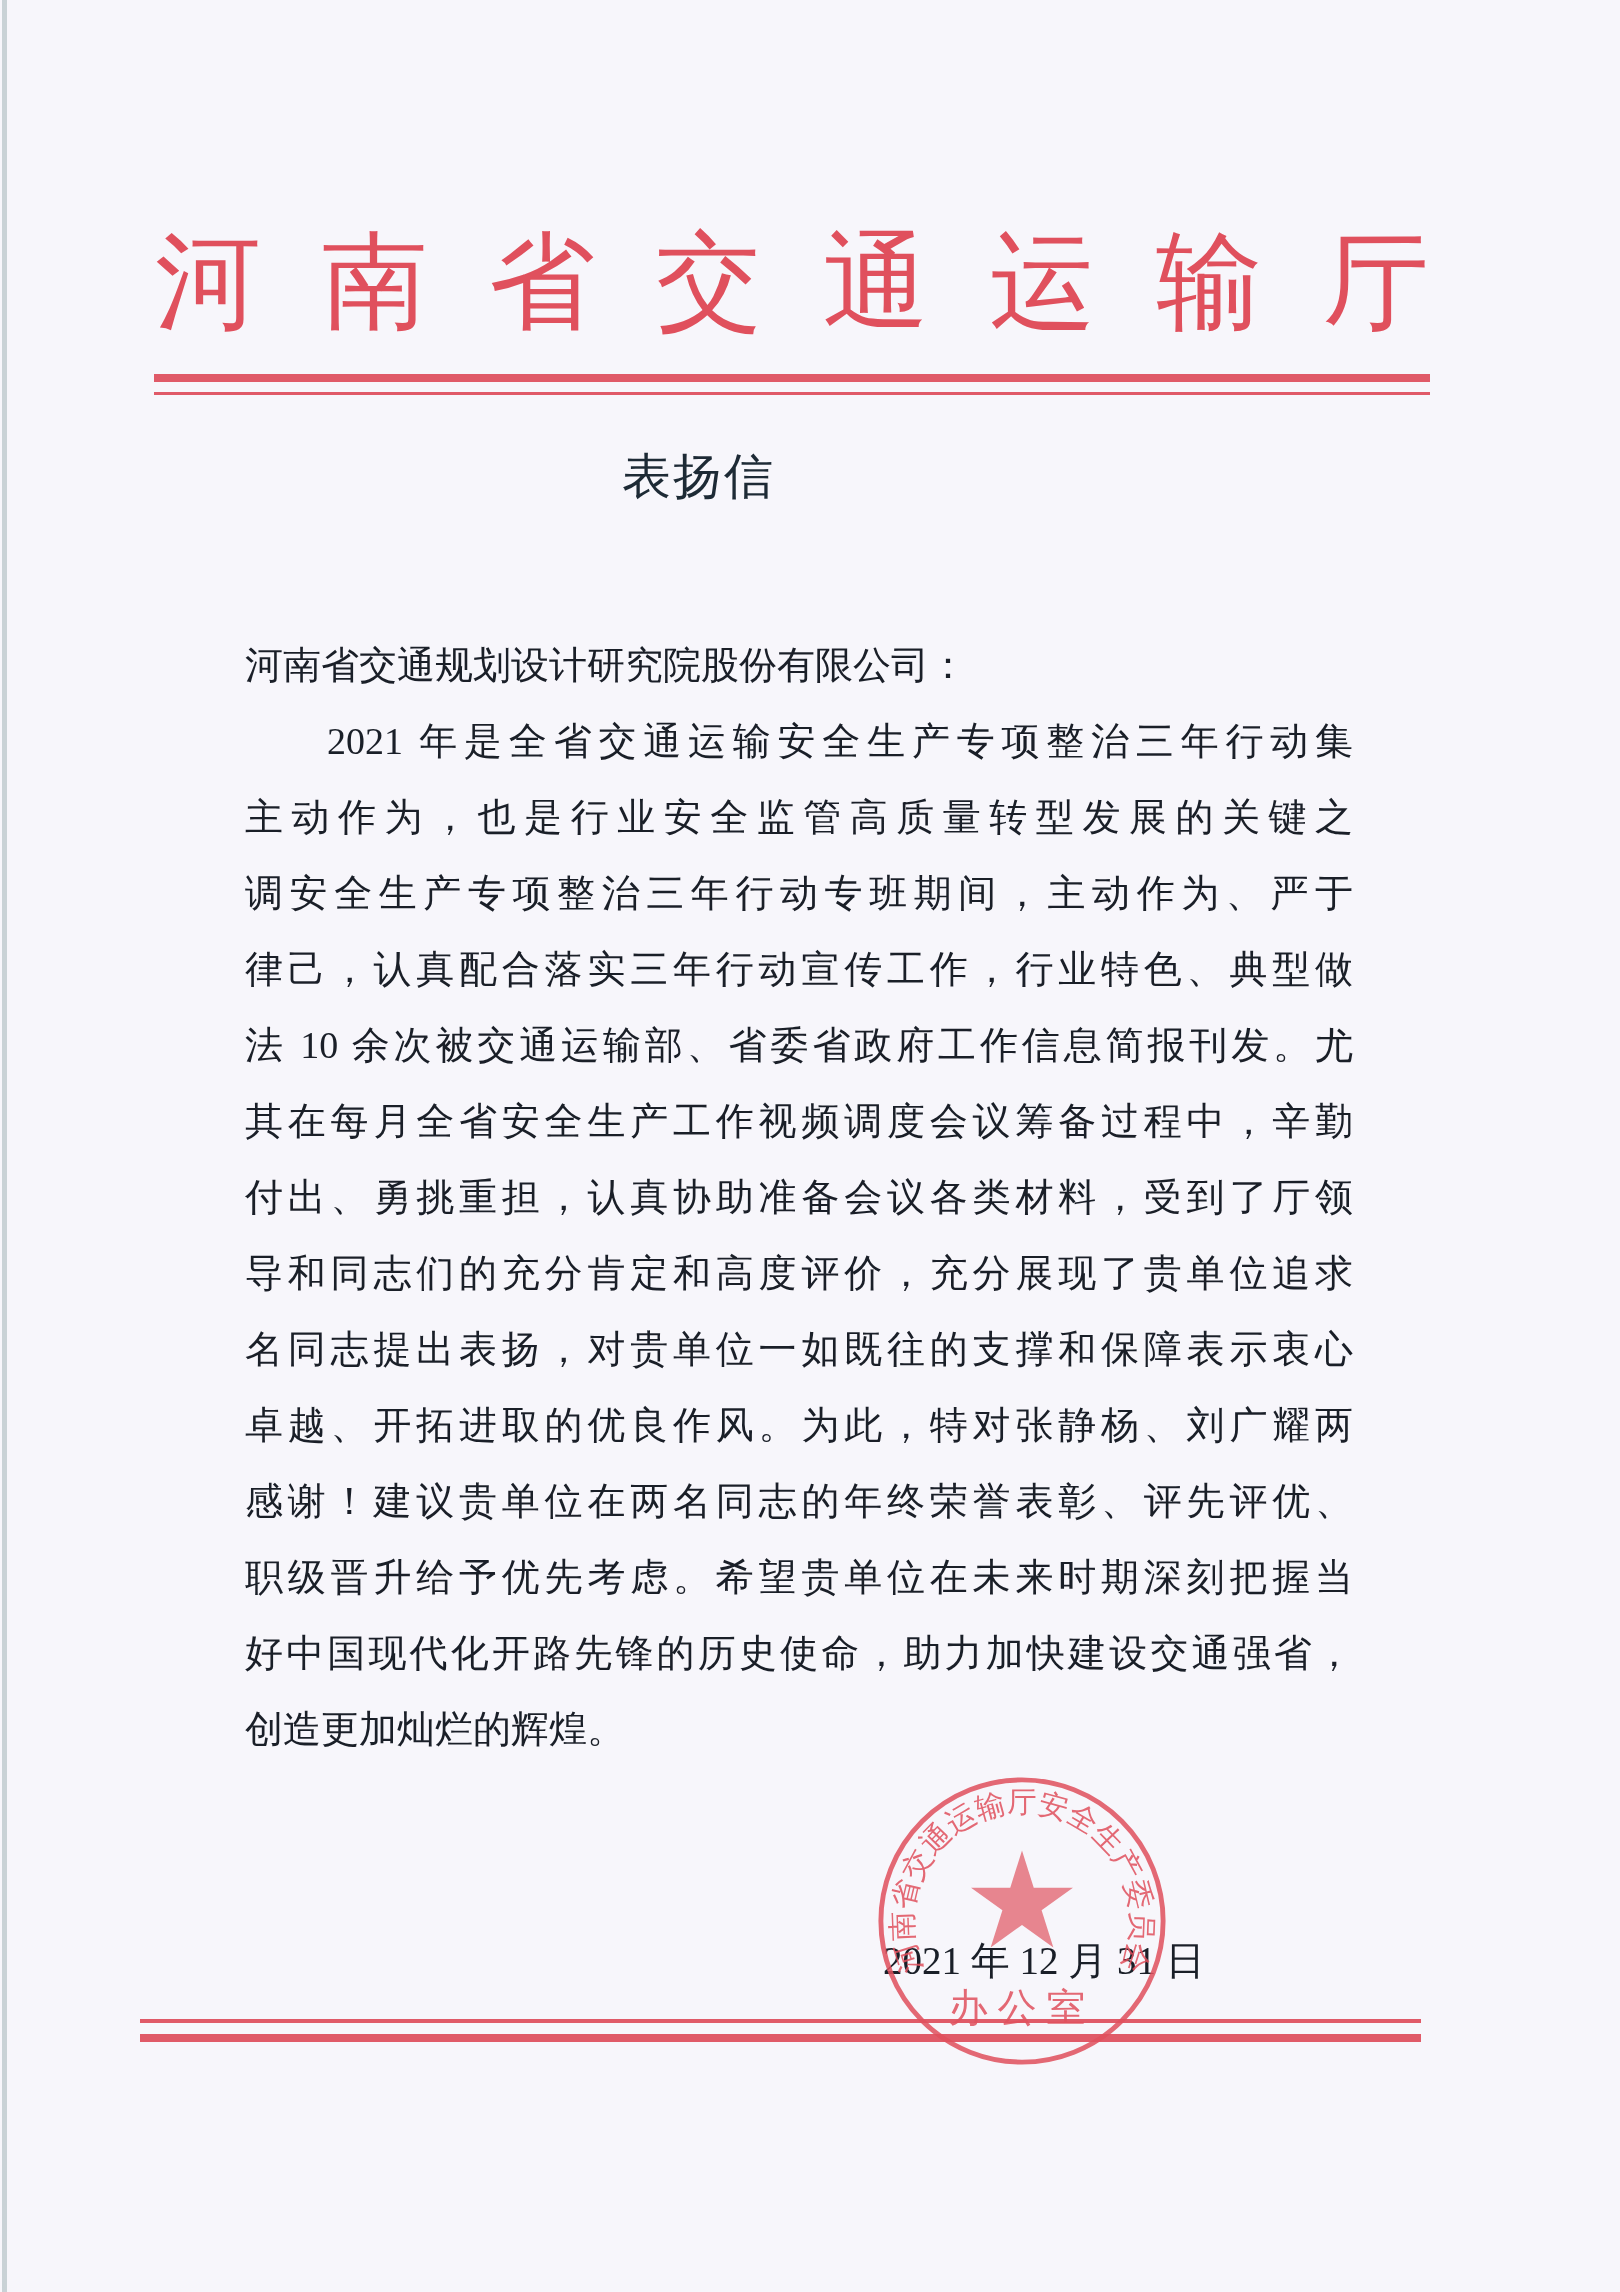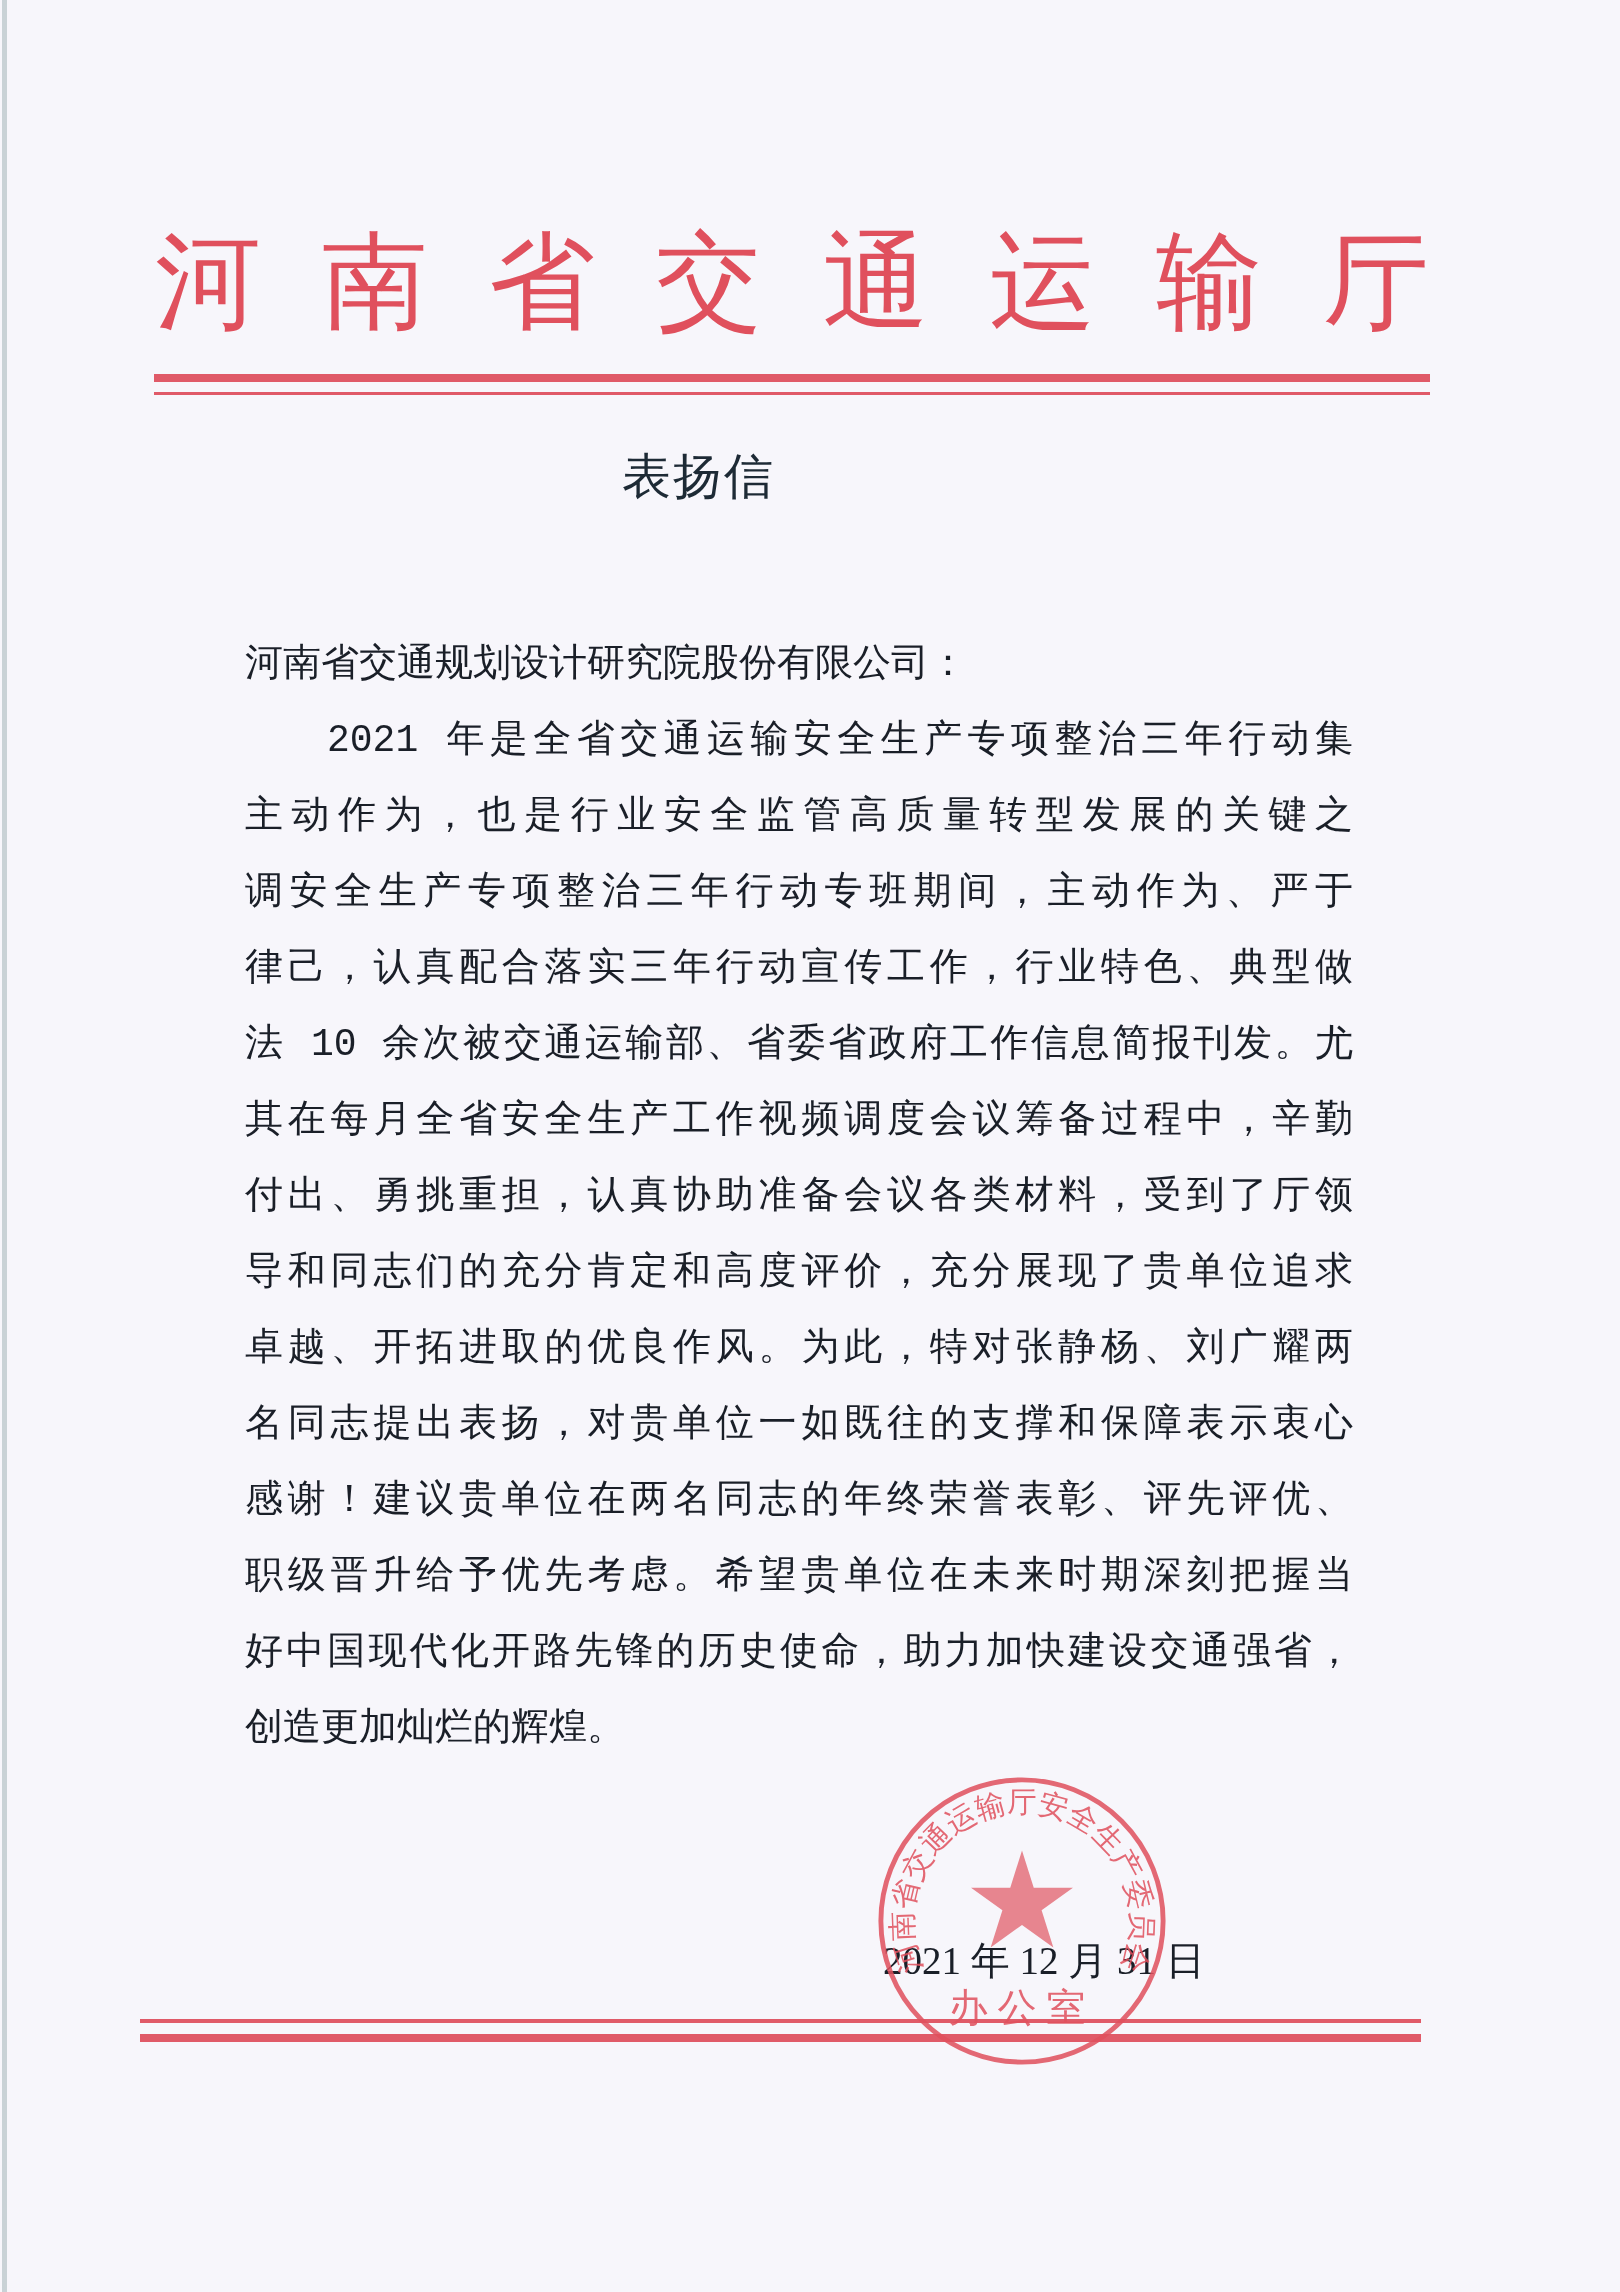--- a/index.html
+++ b/index.html
@@ -25,21 +25,21 @@
   .rule { position: absolute; background: #e05a68; }
   .title {
     position: absolute; left: 0; width: 1397px; top: 447px;
     text-align: center;
     font-family: "DejaVu Sans", "Liberation Sans", sans-serif;
     font-size: 49px; line-height: 59px; color: #1d2a35;
     letter-spacing: 2px;
   }
   .body-text {
     position: absolute; left: 245px; top: 627px; width: 1108px;
-    font-family: Liberation Mono, monospace;
+    font-family: Liberation Serif, serif;
     font-size: 38px; line-height: 76px; color: #1a1f28;
   }
   .body-text .line { display: block; height: 76px; white-space: nowrap; text-align: justify; text-align-last: justify; }
   .body-text .line.last { text-align-last: left; }
   .body-text .indent { padding-left: 82px; }
   .date {
     position: absolute; left: 840px; top: 1931px;
     font-family: "Liberation Serif", "DejaVu Serif", serif;
     font-size: 39px; line-height: 59px; color: #1a1f28;
     white-space: nowrap; z-index: 1; margin-left: 43px;
@@ -73,22 +73,22 @@
 <div class="body-text">
   <span class="line last">河南省交通规划设计研究院股份有限公司：</span>
   <span class="line indent">2021 年是全省交通运输安全生产专项整治三年行动集</span>
   <span class="line">主动作为，也是行业安全监管高质量转型发展的关键之</span>
   <span class="line">调安全生产专项整治三年行动专班期间，主动作为、严于</span>
   <span class="line">律己，认真配合落实三年行动宣传工作，行业特色、典型做</span>
   <span class="line">法 10 余次被交通运输部、省委省政府工作信息简报刊发。尤</span>
   <span class="line">其在每月全省安全生产工作视频调度会议筹备过程中，辛勤</span>
   <span class="line">付出、勇挑重担，认真协助准备会议各类材料，受到了厅领</span>
   <span class="line">导和同志们的充分肯定和高度评价，充分展现了贵单位追求</span>
+  <span class="line">名同志提出表扬，对贵单位一如既往的支撑和保障表示衷心</span>
   <span class="line">卓越、开拓进取的优良作风。为此，特对张静杨、刘广耀两</span>
-  <span class="line">名同志提出表扬，对贵单位一如既往的支撑和保障表示衷心</span>
   <span class="line">感谢！建议贵单位在两名同志的年终荣誉表彰、评先评优、</span>
   <span class="line">职级晋升给予优先考虑。希望贵单位在未来时期深刻把握当</span>
   <span class="line">好中国现代化开路先锋的历史使命，助力加快建设交通强省，</span>
   <span class="line last">创造更加灿烂的辉煌。</span>
 </div>
 
 <div class="date">2021 年 12 月 31 日</div>
 
 <svg class="stamp" viewBox="0 0 300 300">
   <defs>

